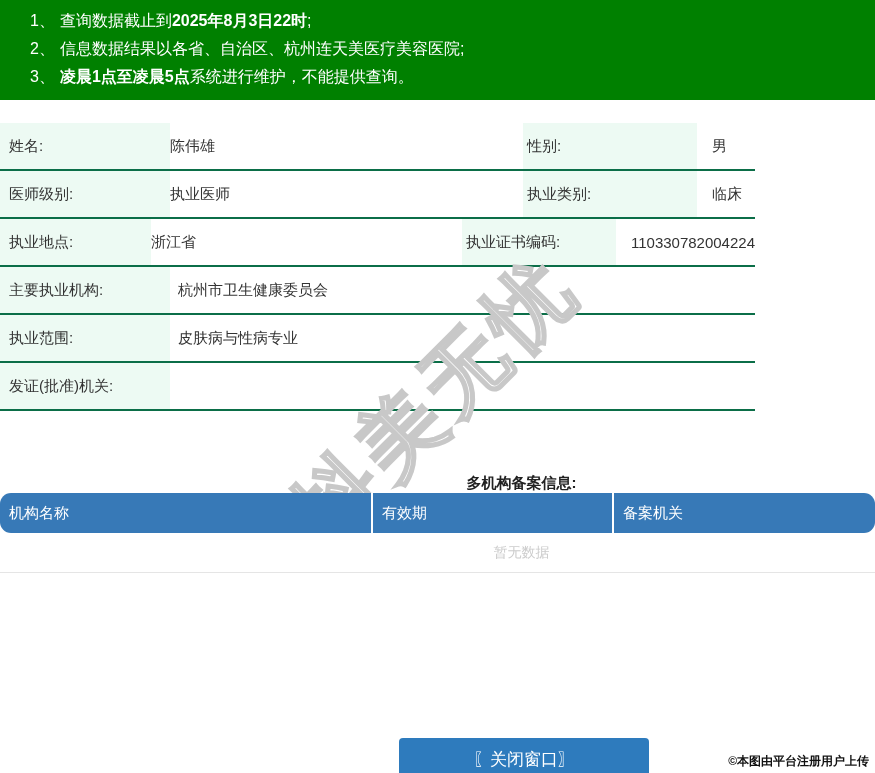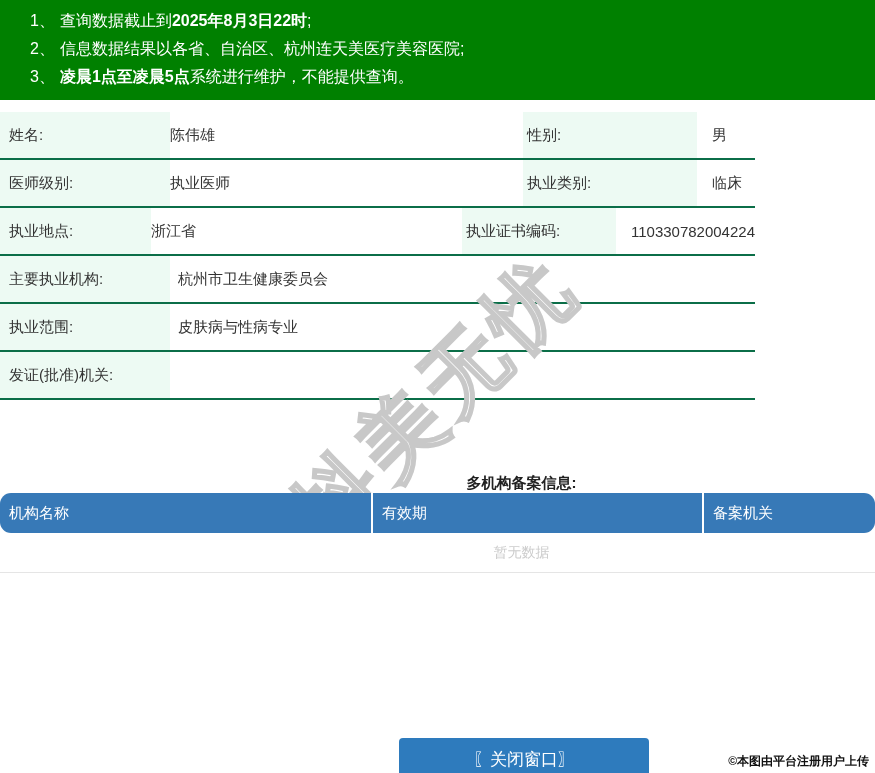--- a/index.html
+++ b/index.html
@@ -14,21 +14,21 @@
   .banner {
     position:absolute; top:0; left:0; width:875px; height:100px;
     background:#008000; color:#fff; font-size:16px;
     padding:7px 0 0 30px;
   }
   .notice-line { line-height:28px; white-space:nowrap; }
   .notice-num { margin-right:5px; }
   .notice-bold { font-weight:bold; }
 
   
-  .info-table { position:absolute; top:112px; left:0; width:755px; }
+  .info-table { position:absolute; top:123px; left:0; width:755px; }
   .irow {
     display:flex; align-items:stretch; height:48px;
     border-bottom:2px solid #0b6e48;
   }
   .cell { display:flex; align-items:center; font-size:15px; color:#333; }
   .lbl  { width:170px; background:#edfaf3; padding-left:9px; }
   .val1 { width:353px; }
   .lbl2 { width:174px; background:#edfaf3; padding-left:4px; }
   .val2 { flex:1; padding-left:15px; }
   .valwide { flex:1; padding-left:8px; }
@@ -38,21 +38,21 @@
     position:absolute; top:411px; left:0; width:875px; height:58px;
     display:flex; align-items:center; justify-content:center;
     padding-left:168px; font-size:15px; font-weight:bold; color:#222;
     border-bottom:1px solid #e2e2e2;
     margin-top:44px;
   }
   .org-section { position:absolute; top:493px; left:0; width:875px; z-index:4; }
   .org-header { display:flex; height:40px; background:#3779b7; color:#fff; font-size:15px;border-radius:11px; }
   .oh { display:flex; align-items:center; padding-left:9px; }
   .oh1 { width:371px; }
-  .oh2 { width:331px; border-left:2px solid #fff; }
+  .oh2 { width:241px; border-left:2px solid #fff; }
   .oh3 { flex:1; border-left:2px solid #fff; }
   .org-empty {
     height:40px; background:#fff; display:flex; align-items:center;
     justify-content:center; padding-left:168px;
     color:#ccc; font-size:14px; border-bottom:1px solid #e5e5e5;
   }
 
   
   .watermark {
     position:absolute; left:436px; top:400px;

